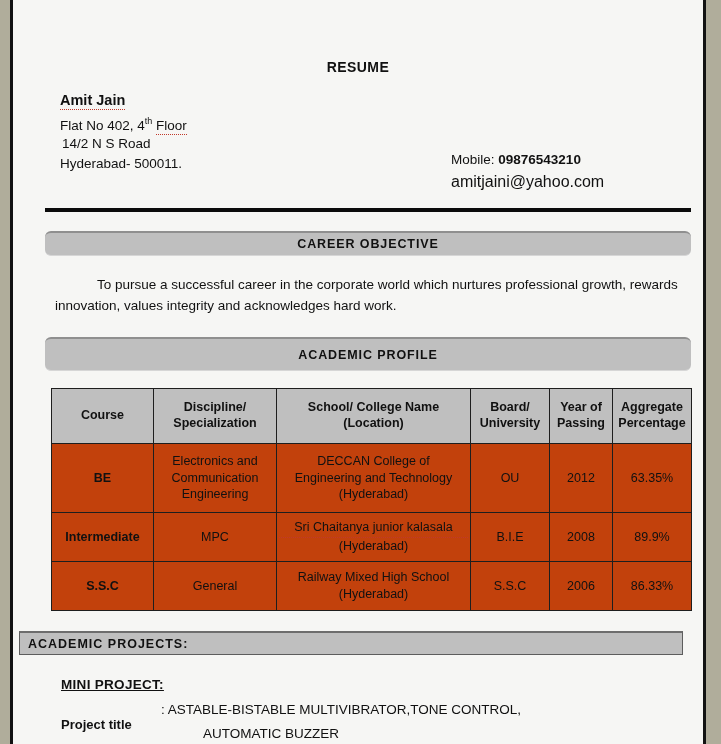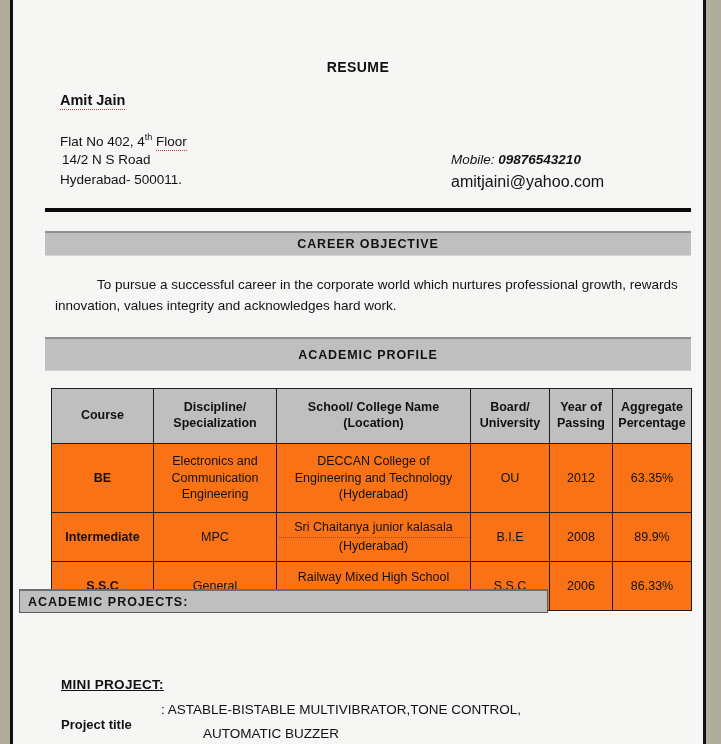--- a/index.html
+++ b/index.html
@@ -63,37 +63,35 @@
     font-size: 14.5px;
     font-weight: bold;
   }
   #cand-name .sq { 
     border-bottom: 1px dotted #c0392b;
     padding-bottom: 1px;
   }
   .addr {
     left: 47px;
     font-size: 13.5px;
-    margin-top: 16px;
   }
   #addr1 { top: 116px; }
   #addr2 { top: 136px; left: 49px; }
   #addr3 { top: 156px; }
   #addr1 sup { font-size: 9px; vertical-align: super; }
   #addr1 .sq {
     border-bottom: 1px dotted #c0392b;
     padding-bottom: 1px;
   }
 
   
   #contact-mobile {
     left: 438px;
     top: 152px;
     font-size: 13.5px;
-    font-style: italic;
   }
   #contact-mobile .num { font-weight: bold; }
   #contact-email {
     left: 438px;
     top: 173px;
     font-size: 16px;
     font-weight: normal;
   }
 
   
@@ -113,27 +111,27 @@
     border-top: 2px solid #8f8f8f;
     border-bottom: 1px solid #d6d6d6;
     box-sizing: border-box;
     font-size: 12.5px;
     font-weight: bold;
     letter-spacing: 0.9px;
     color: #111;
     display: flex;
     align-items: center;
   }
-  .banner.center { justify-content: center; }
+  .banner.center { justify-content: center; border-radius: 6px; }
   .banner.left   { justify-content: flex-start; padding-left: 8px; }
 
   #banner-career   { left: 32px; top: 231px; width: 646px; height: 25px; }
   #banner-academic { left: 32px; top: 337px; width: 646px; height: 34px; }
   #banner-projects {
-    left: 6px; top: 589px; width: 529px; height: 24px;
+    left: 6px; top: 631px; width: 664px; height: 24px;
     border: 1px solid #5d5d5d;
     border-top: 2px solid #6d6d6d;
     letter-spacing: 1px;
   }
 
   
   #objective {
     position: absolute;
     left: 42px;
     top: 275px;
@@ -163,21 +161,21 @@
     padding: 3px 2px;
   }
   #academic-table thead th {
     background: #bfbfbf;
     font-size: 12.5px;
     font-weight: bold;
     line-height: 1.25;
     height: 48px;
   }
   #academic-table tbody td {
-    background: #f97316;
+    background: #c2410c;
     font-size: 12.5px;
     line-height: 1.35;
   }
   #academic-table tbody td.course {
     font-weight: bold;
     font-size: 12.5px;
   }
   #academic-table tbody tr.r1 td { height: 62px; }
   #academic-table tbody tr.r2 td,
   #academic-table tbody tr.r3 td { height: 42px; }

